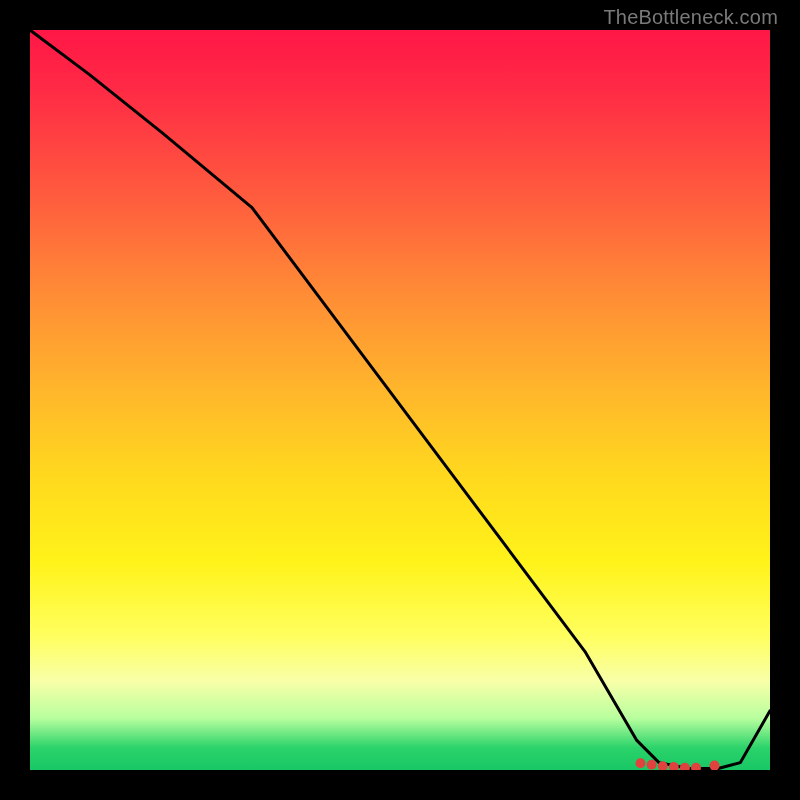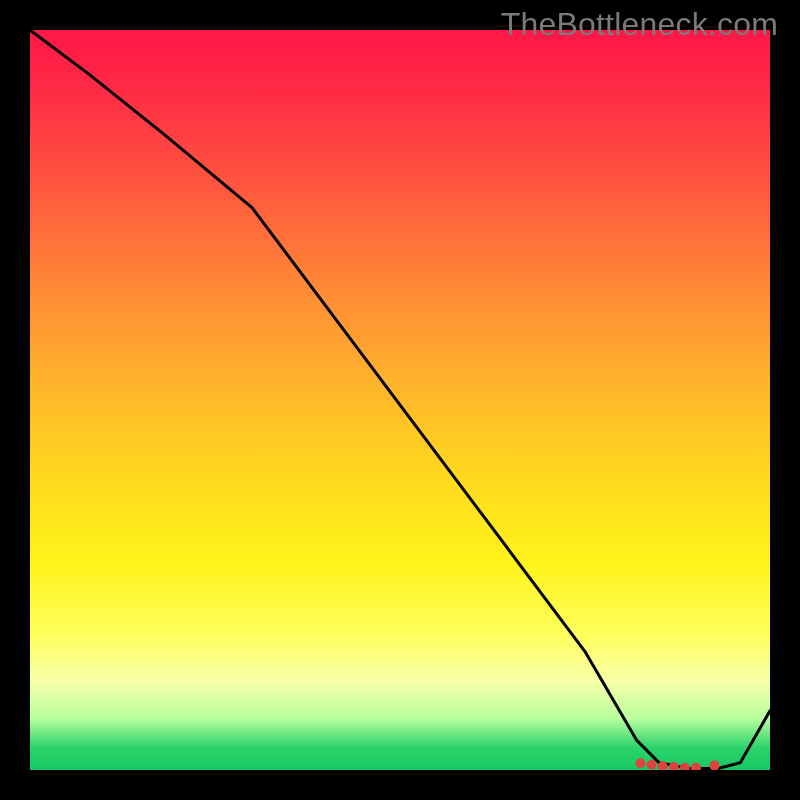--- a/index.html
+++ b/index.html
@@ -11,21 +11,21 @@
     width: 800px;
     height: 800px;
     background: #000;
   }
 
   .watermark {
     position: absolute;
     top: 6px;
     right: 22px;
     color: #7a7a7a;
-    font-size: 32px;
+    font-size: 20px;
     font-weight: 400;
     letter-spacing: 0.2px;
     z-index: 4;
   }
 
   .plot {
     position: absolute;
     left: 30px;
     top: 30px;
     width: 740px;

